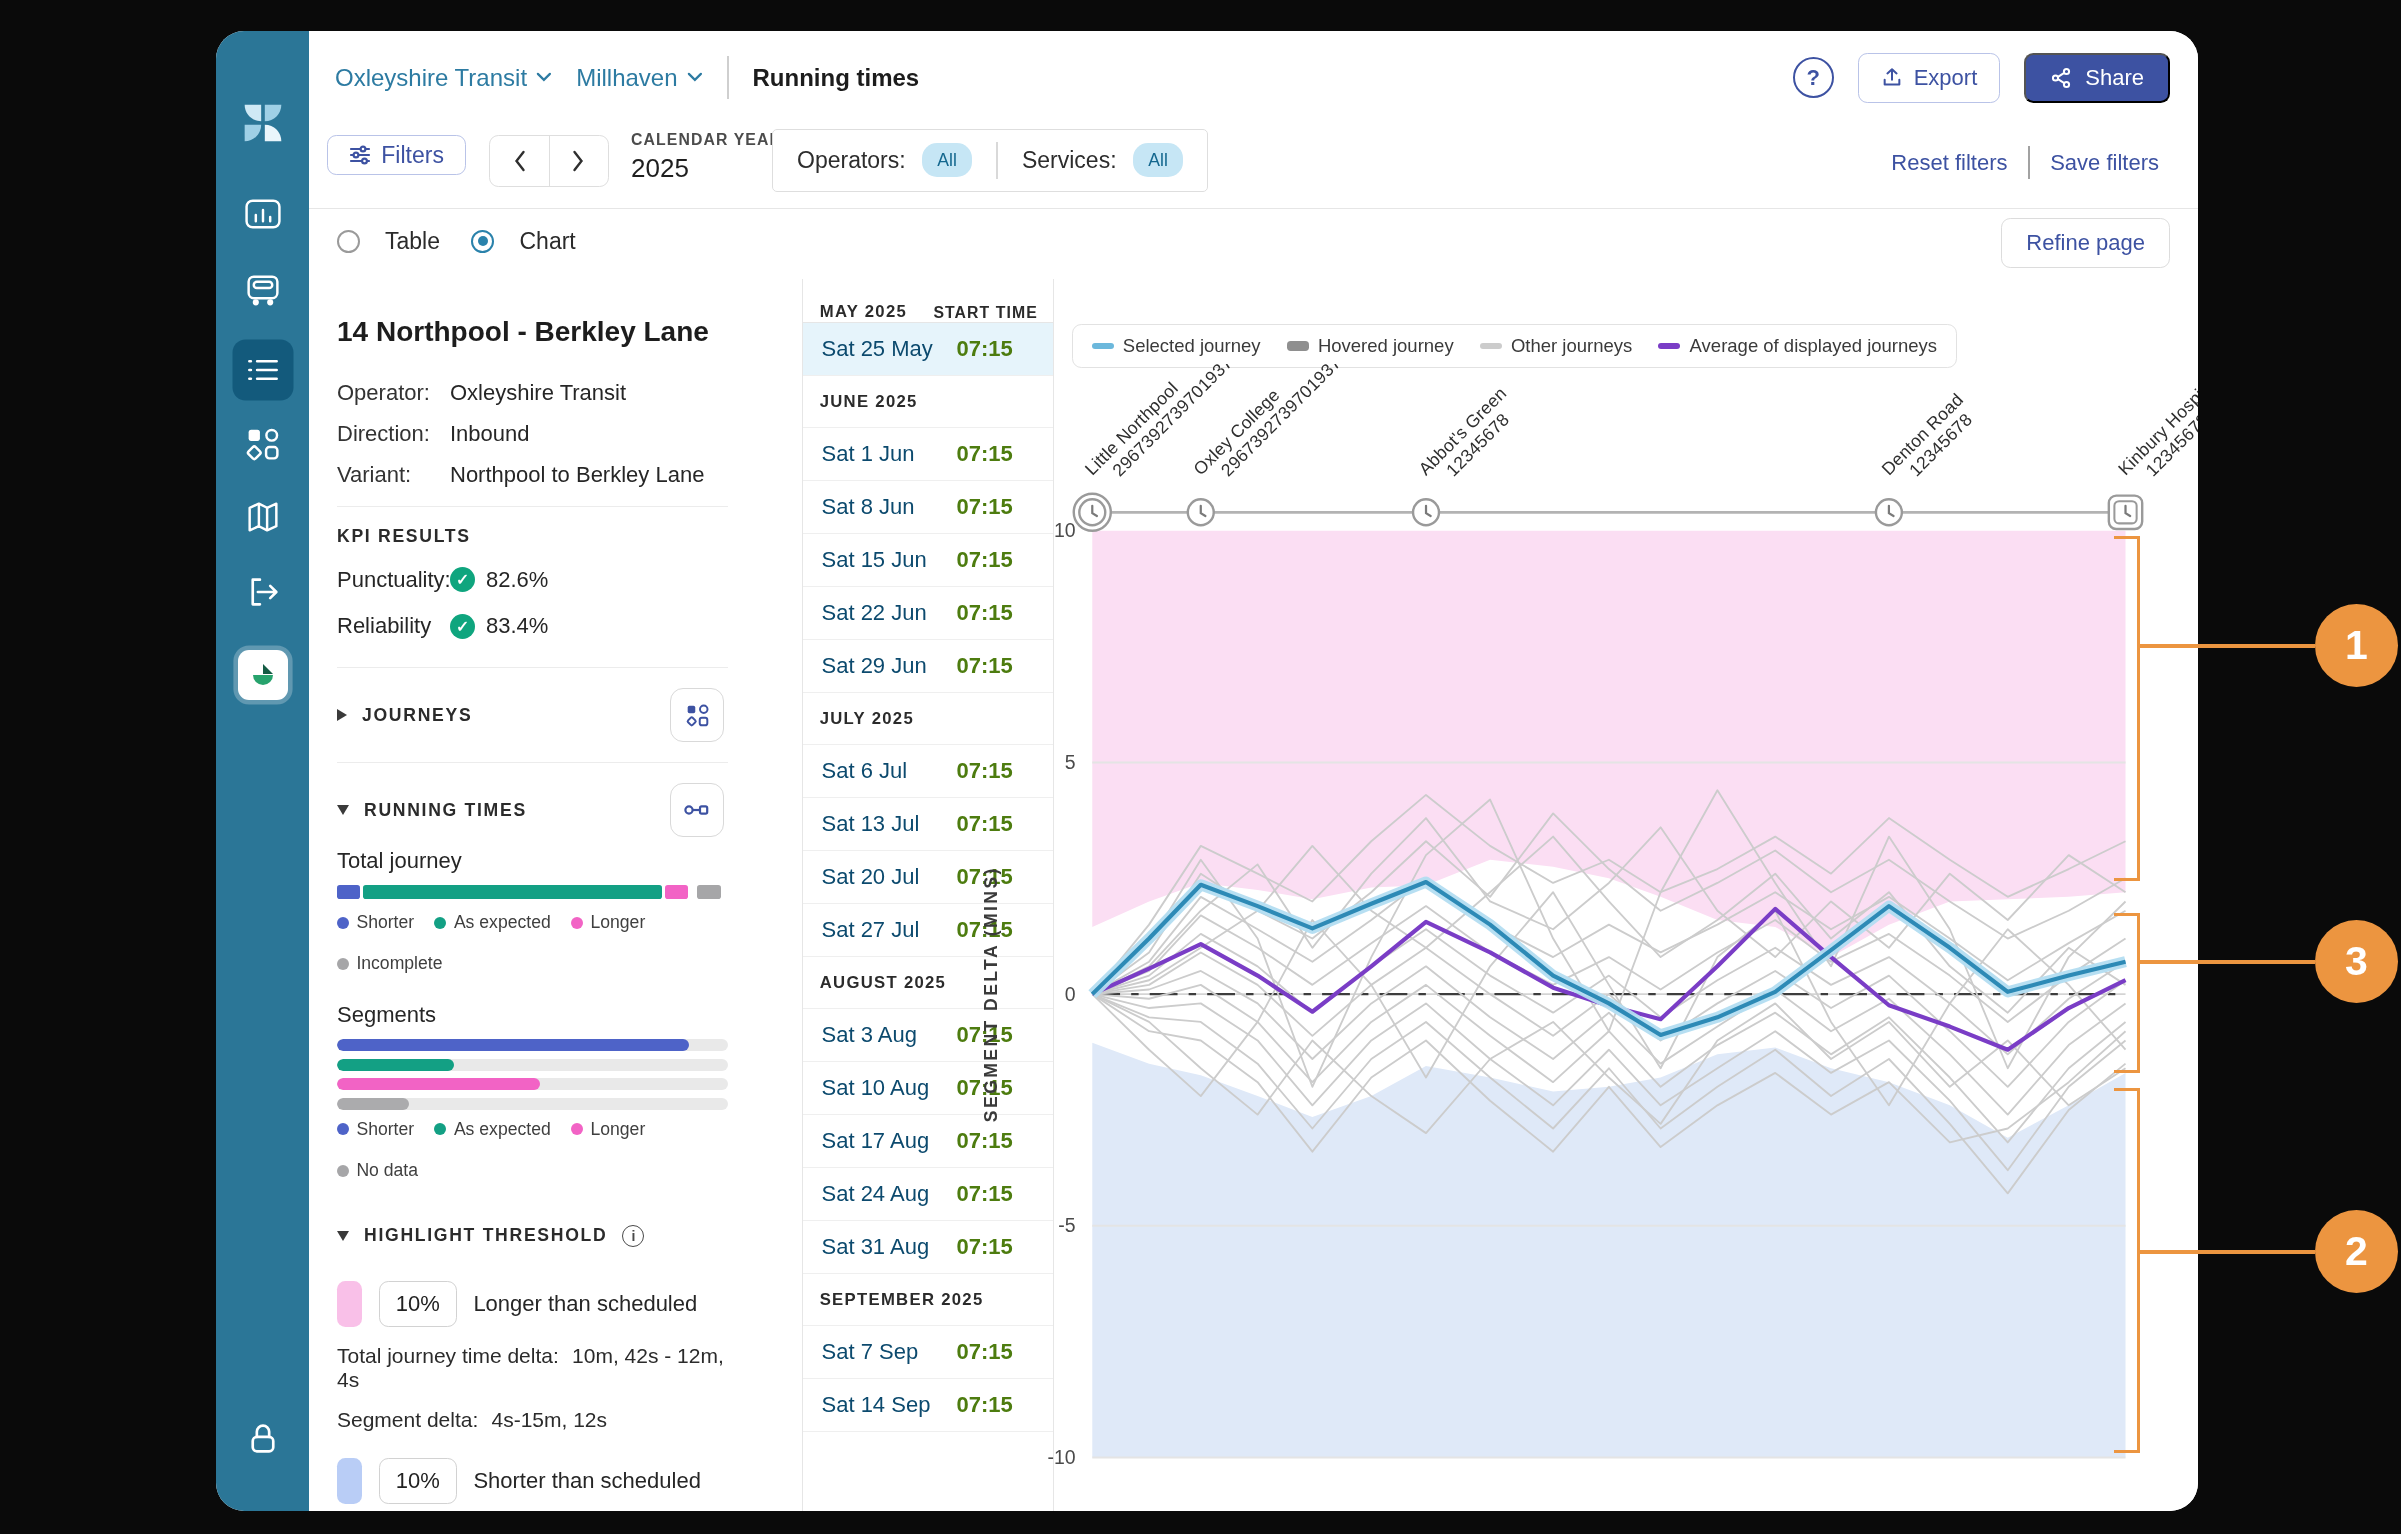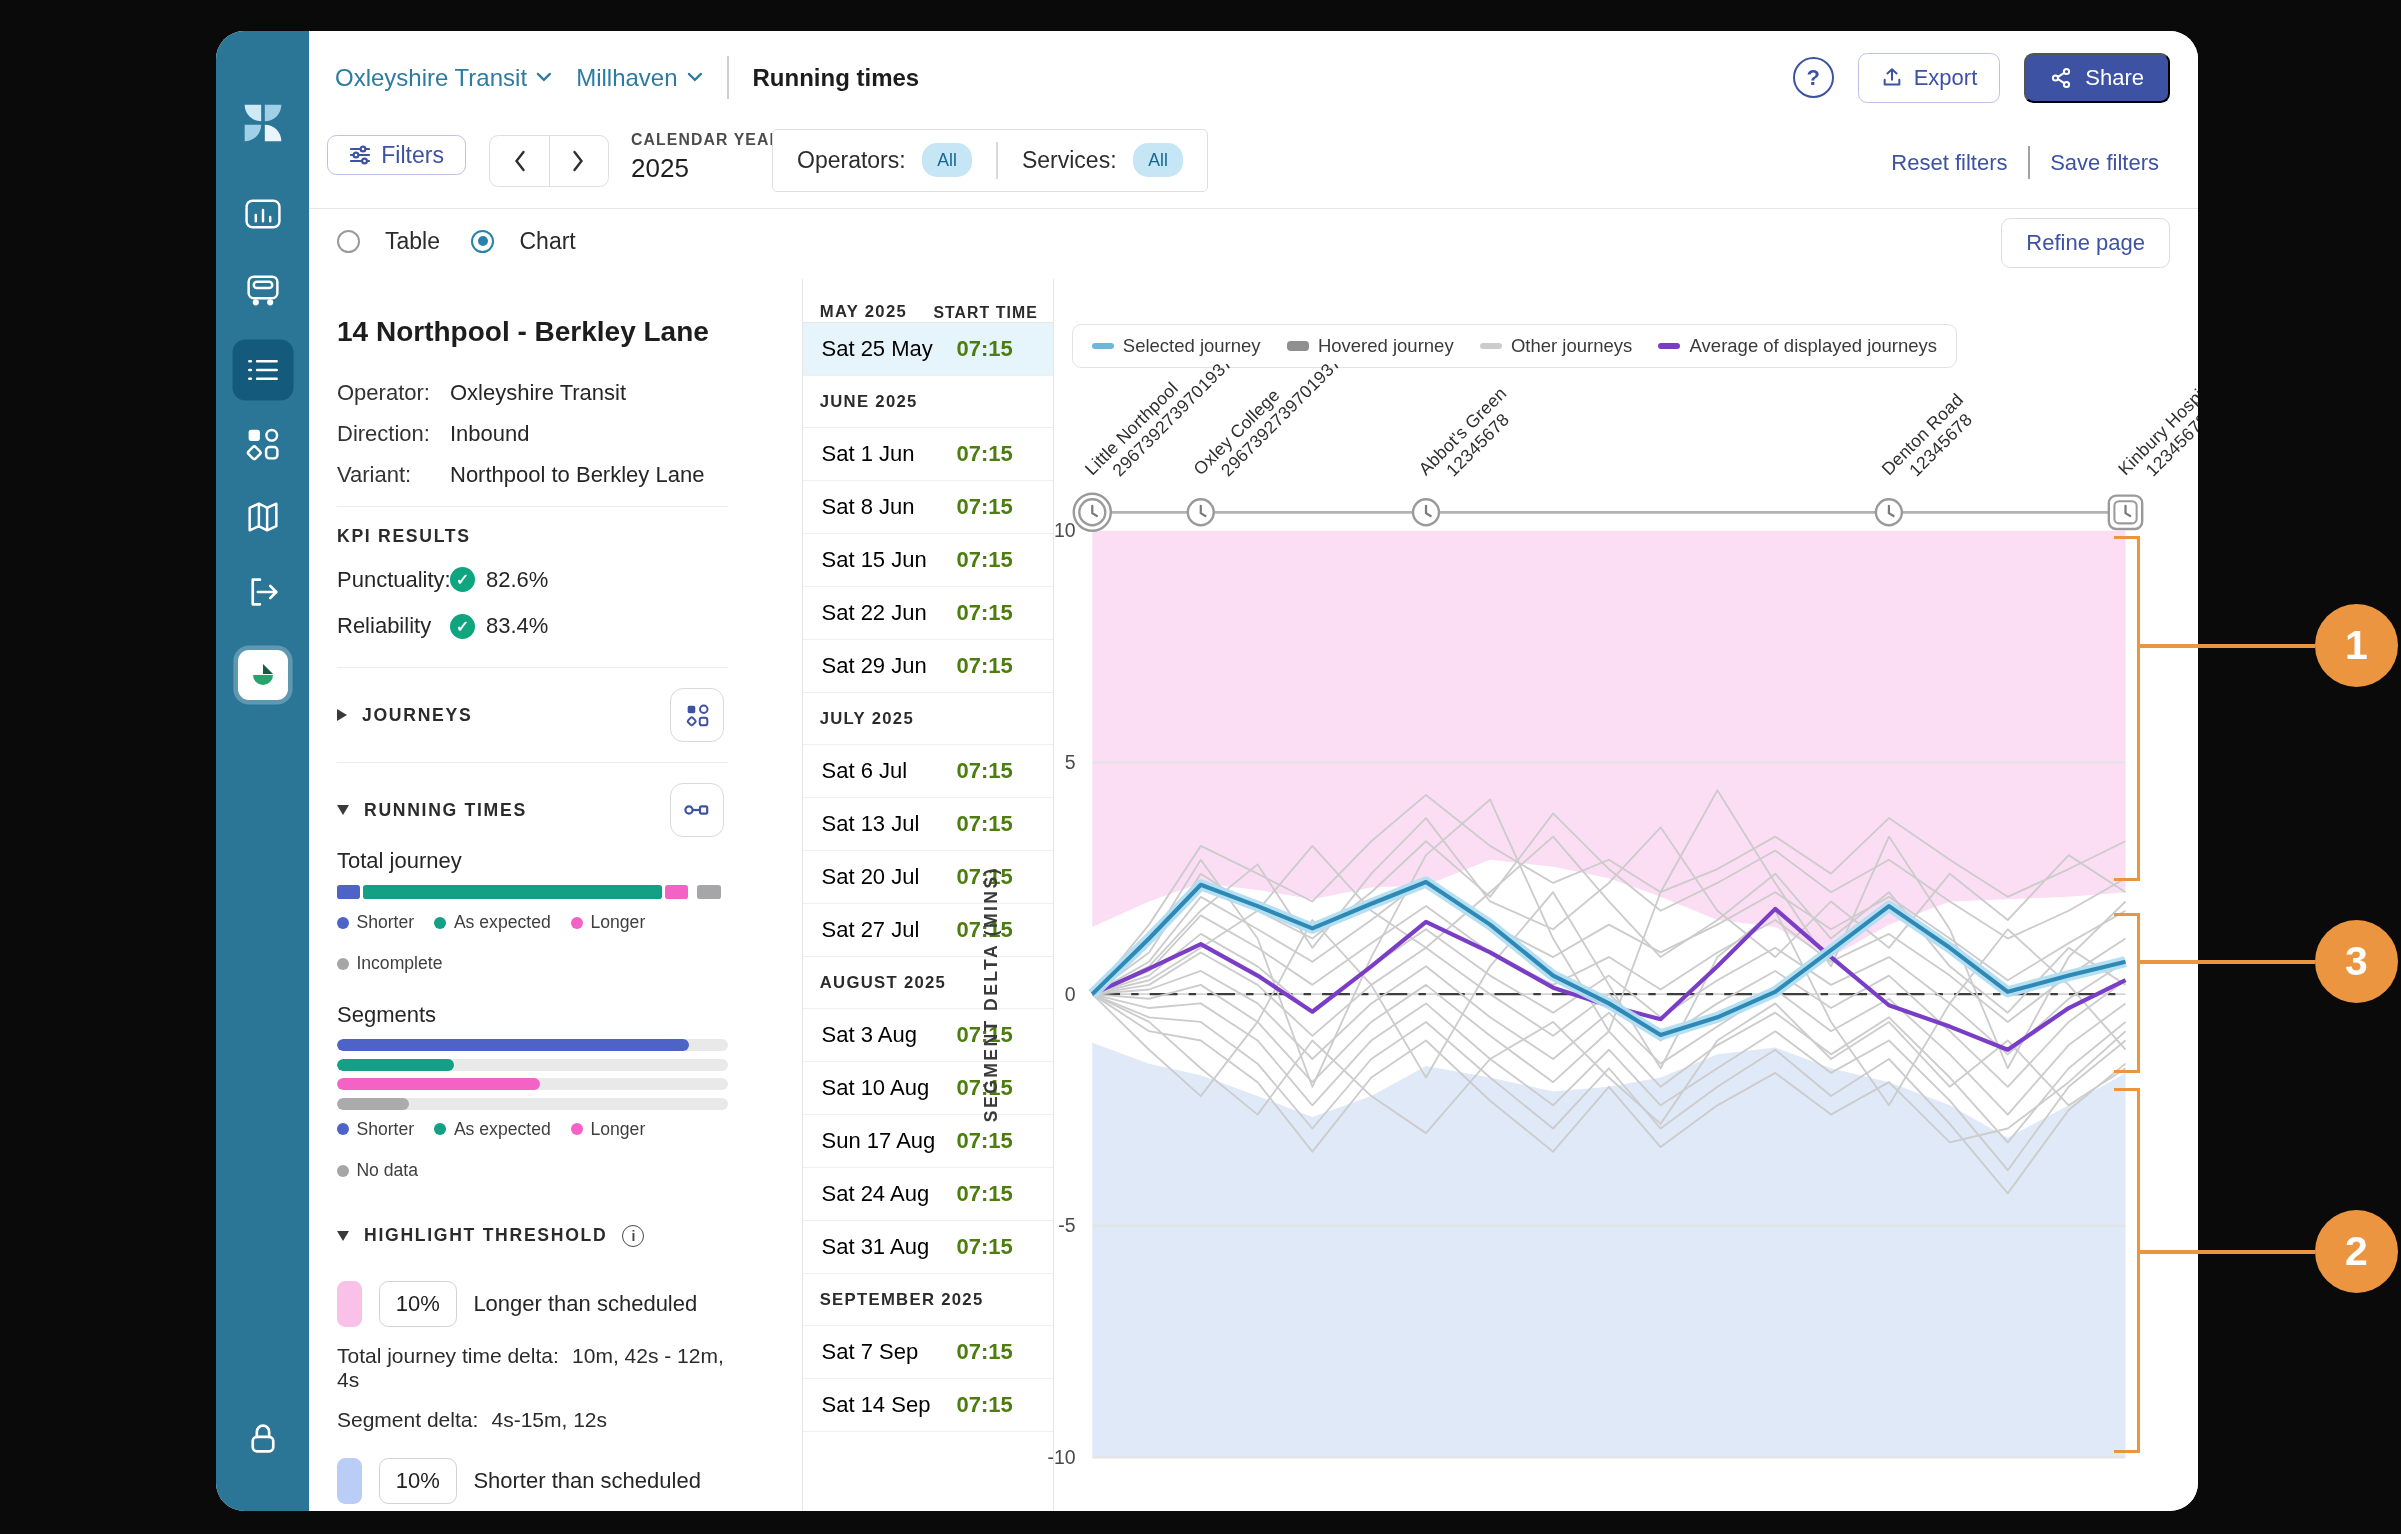--- a/index.html
+++ b/index.html
@@ -98,21 +98,21 @@
   .delta-line { font-size:21px; color:#2b2b2b; margin-top:16.7px; }
   .delta-line .val { margin-left:7.4px; }
 
   
   .date-list { position:absolute; left:493px; top:0; bottom:0; width:252px; border-left:1.9px solid #e6e6e6; border-right:1.9px solid #e6e6e6; background:#fff; }
   .dl-head { height:44px; display:flex; align-items:flex-end; justify-content:space-between; padding:0 15px 0 16.7px;
     border-bottom:1.9px solid #e6e6e6; }
   .dl-head .m { font-size:16.7px; letter-spacing:1.3px; font-weight:700; color:#2b2b2b; }
   .dl-head .c { font-size:15.8px; letter-spacing:1.1px; font-weight:700; color:#2b2b2b; }
   .dl-row { height:53px; display:flex; align-items:center; padding:0 15px 0 18.5px; border-bottom:1.9px solid #efefef; cursor:pointer; }
-  .dl-row .d { font-size:22px; color:#000000; width:135px; }
+  .dl-row .d { font-size:22px; color:#0c4a6e; width:135px; }
   .dl-row .t { font-size:22px; color:#4d7c0f;font-weight:bold; }
   .dl-row.sel { background:#e6f4fb; }
   .dl-month { height:52px; display:flex; align-items:center; padding-left:16.7px; border-bottom:1.9px solid #efefef;
     font-size:16.7px; letter-spacing:1.3px; font-weight:700; color:#2b2b2b; }
 
   
   .chart-legend { position:absolute; left:763px; top:45px; height:44px; border:1.9px solid #e2e2e2; border-radius:9.3px;
     display:flex; align-items:center; gap:26px; padding:0 18.5px; background:#fff; list-style:none; }
   .chart-legend li { display:flex; align-items:center; gap:9.3px; font-size:18.5px; color:#3a3a3a; white-space:nowrap; }
   .chart-legend .dash { width:22px; height:6.5px; border-radius:3.7px; }
@@ -488,21 +488,21 @@
               <div class="dl-month">AUGUST 2025</div>
               <div class="dl-row">
                 <span class="d">Sat 3 Aug</span>
                 <span class="t">07:15</span>
               </div>
               <div class="dl-row">
                 <span class="d">Sat 10 Aug</span>
                 <span class="t">07:15</span>
               </div>
               <div class="dl-row">
-                <span class="d">Sun 17 Aug</span>
+                <span class="d">Sat 17 Aug</span>
                 <span class="t">07:15</span>
               </div>
               <div class="dl-row">
                 <span class="d">Sat 24 Aug</span>
                 <span class="t">07:15</span>
               </div>
               <div class="dl-row">
                 <span class="d">Sat 31 Aug</span>
                 <span class="t">07:15</span>
               </div>

